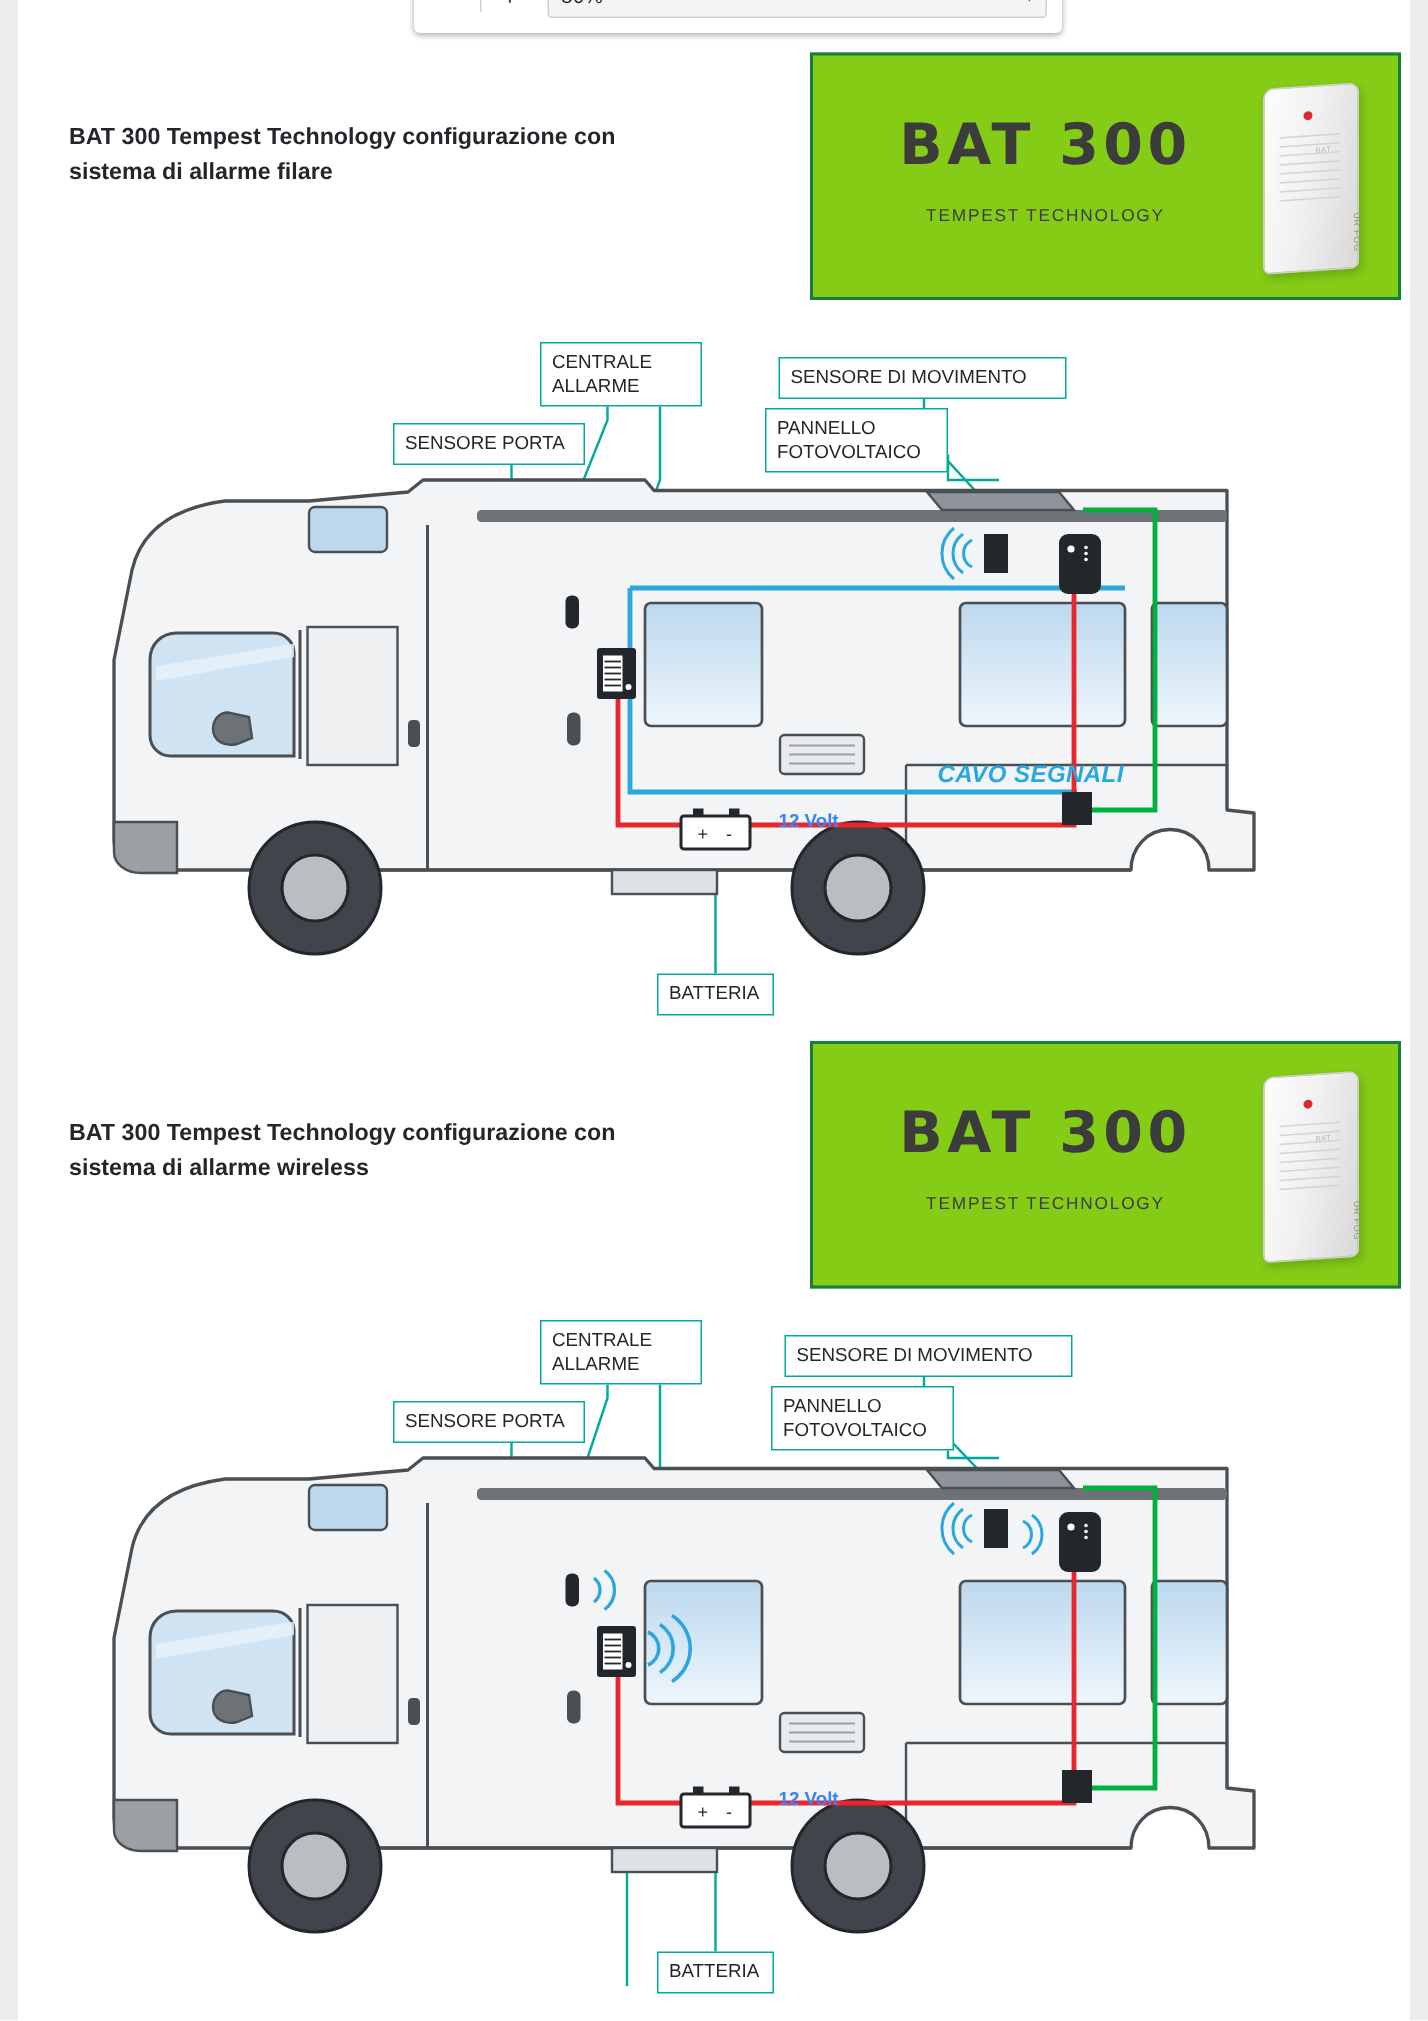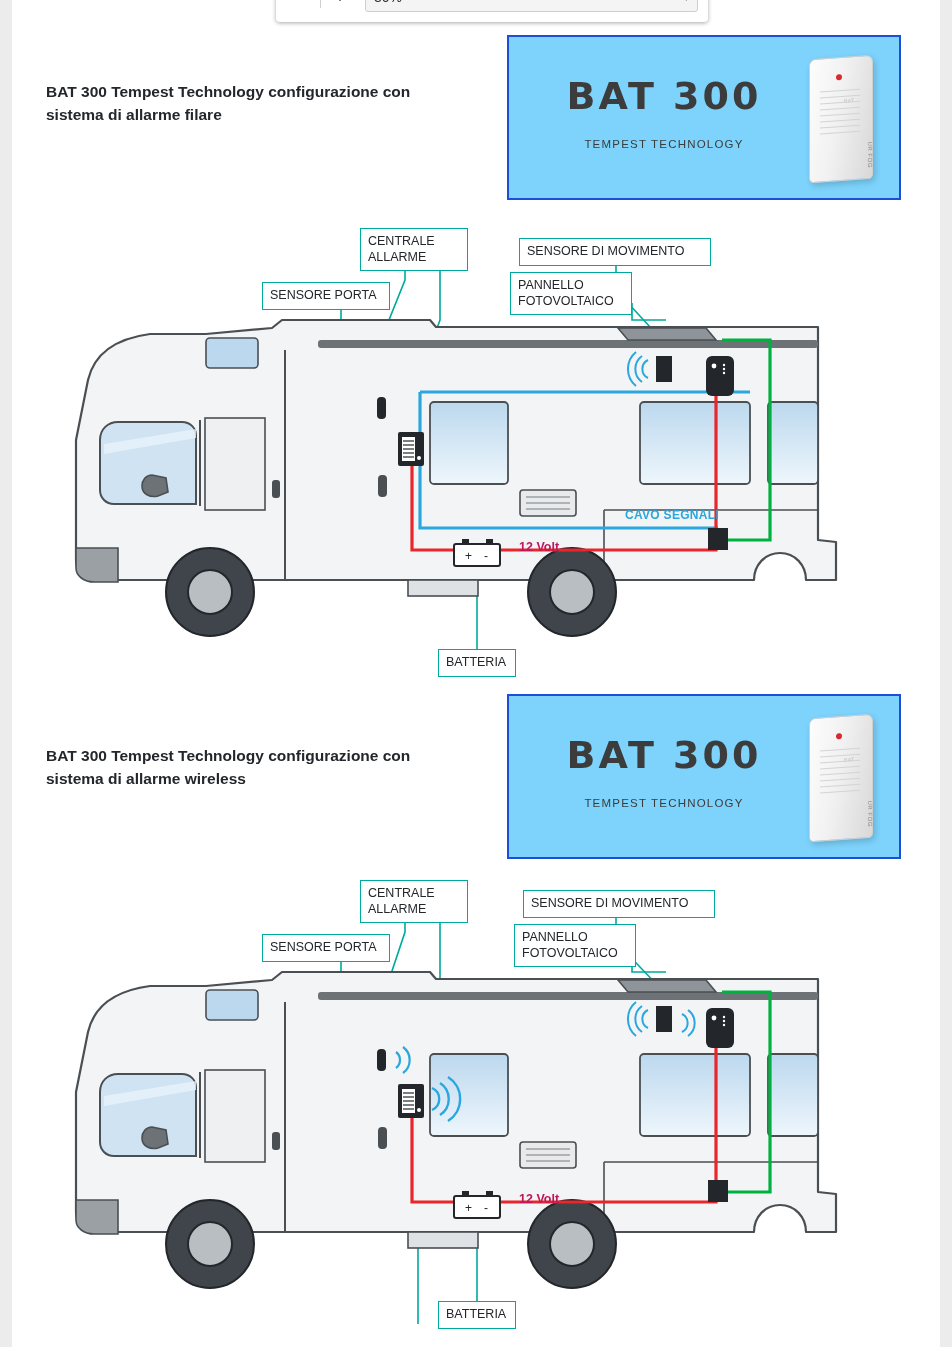--- a/index.html
+++ b/index.html
@@ -83,25 +83,25 @@
     width: 400px;
     font-size: 15.5px;
     font-weight: bold;
     color: #23272b;
     line-height: 1.5;
   }
 
   
   .product-box {
     position: absolute;
-    left: 507px;
+    left: 540px;
     width: 394px;
     height: 165px;
-    border: 2px solid #1d4ed8;
-    background: #7dd3fc;
+    border: 2px solid #15803d;
+    background: #84cc16;
     box-sizing: border-box;
   }
   .brand-wrap {
     position: absolute;
     left: 40px;
     top: 40px;
     width: 230px;
     text-align: center;
   }
   .brand-main {
@@ -184,28 +184,29 @@
     position: absolute;
     left: 0;
     top: 0;
     width: 952px;
     height: 640px;
   }
   .txt-volt {
     position: absolute;
     font-size: 12.5px;
     font-weight: bold;
-    color: #be185d;
+    color: #3b82f6;
   }
   .txt-cavo {
     position: absolute;
-    font-size: 12px;
+    font-size: 16px;
     font-weight: bold;
     color: #2aa7df;
     letter-spacing: .3px;
+    font-style: italic;
   }
 </style>
 </head>
 <body>
 
 <div class="page">
   <div class="side-strip left"></div>
   <div class="side-strip right"></div>
 
   <div class="section sec1">

